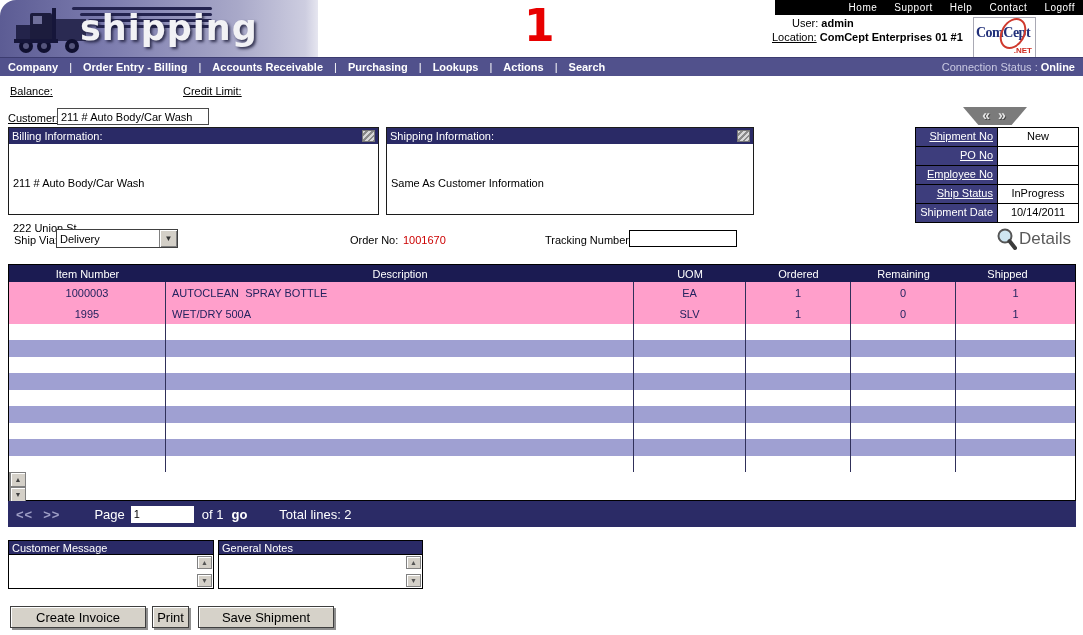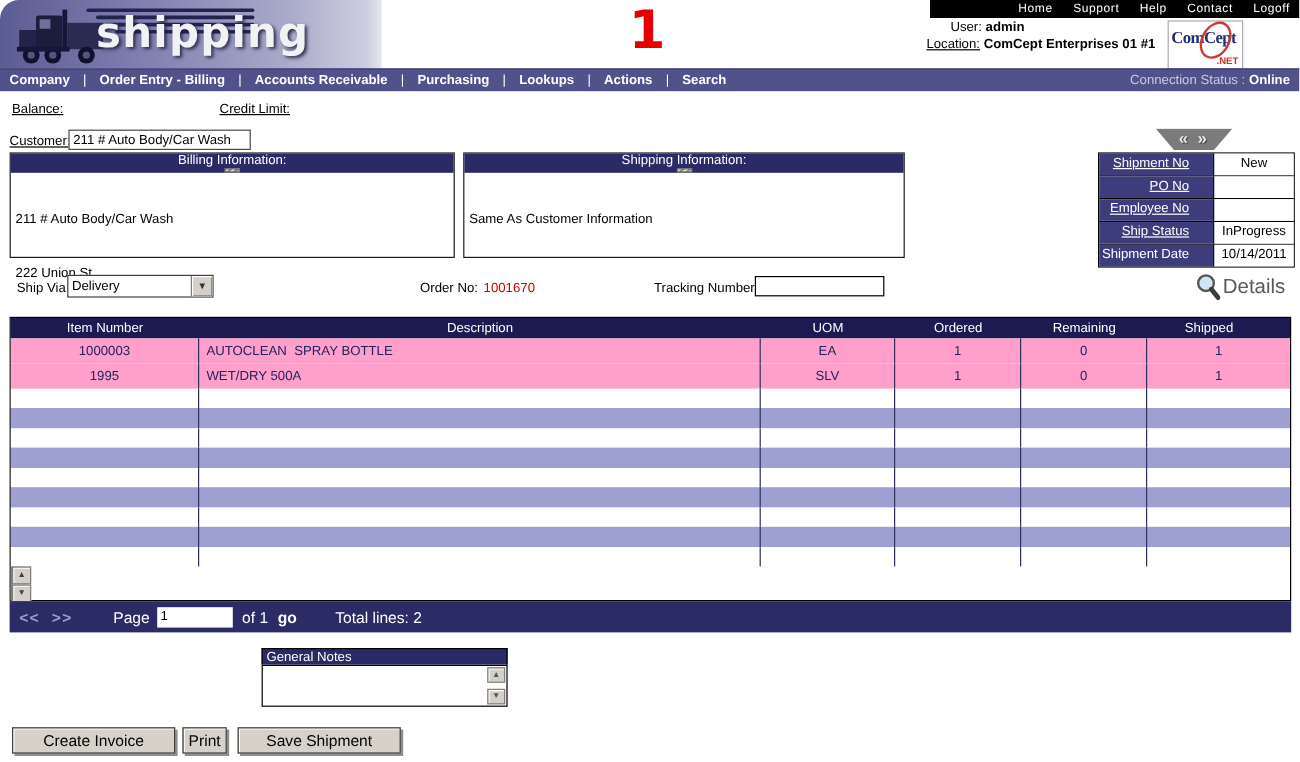--- a/index.html
+++ b/index.html
@@ -39,31 +39,31 @@
 
   
   .ulabel{text-decoration:underline;}
 
   .field-input{border:1px solid #4a4a4a;background:#fff;font-family:"Liberation Sans",sans-serif;
     font-size:11px;padding:1px 3px;box-sizing:border-box;}
 
   
   .panel{border:1px solid #1c1c1c;background:#fff;box-sizing:border-box;}
   .panel-hd{height:16px;background:#2a2a66;color:#fff;display:flex;align-items:center;
-    padding:0 3px;box-sizing:border-box;flex-direction:column;}
+    padding:0 3px;box-sizing:border-box;}
   .panel-hd .ttl{flex:1;}
   .stripe-icon{width:11px;height:10px;
     background:repeating-linear-gradient(135deg,#d8d8d8 0 2px,#8a8a8a 2px 4px);border:1px solid #777;}
   .panel-bd{padding:2px 4px;line-height:15px;white-space:pre;}
 
   
   .shp{border:1px solid #000;}
   .shp .r{display:flex;height:18px;border-bottom:1px solid #000;}
   .shp .r:last-child{border-bottom:none;}
-  .shp .l{width:96px;background:#3d3d7c;color:#fff;text-align:right;padding:2px 20px 0 0;
+  .shp .l{width:82px;background:#3d3d7c;color:#fff;text-align:right;padding:2px 4px 0 0;
     box-sizing:border-box;border-right:1px solid #000;}
   .shp .l.link{text-decoration:underline;cursor:pointer;}
   .shp .v{flex:1;background:#fff;text-align:center;padding-top:2px;}
 
   .trap{background:#7b7b7b;clip-path:polygon(0 0,100% 0,76% 100%,24% 100%);
     color:#e6e6e6;text-align:center;font-size:14px;font-weight:bold;line-height:17px;
     letter-spacing:2px;cursor:pointer;text-shadow:1px 1px 0 #4a4a4a;}
 
   
   .fselect{display:flex;border:1px solid #404040;background:#fff;height:19px;box-sizing:border-box;}
@@ -381,20 +381,27 @@
   <div class="abs pager" style="left:8px;top:501px;width:1068px;height:26px;">
     <span class="arr" style="margin-left:8px;">&lt;&lt;</span>
     <span class="arr" style="margin-left:10px;">&gt;&gt;</span>
     <span style="margin-left:34px;">Page</span>
     <input style="margin-left: 6px;" value="1">
     <span style="margin-left:8px;">of 1</span>
     <span class="go" style="margin-left:8px;">go</span>
     <span style="margin-left:32px;">Total lines: 2</span>
   </div>
 
+  <div class="abs note" style="left:8px;top:540px;width:206px;">
+    <div class="nhd">Customer Message</div>
+    <div class="nbd">
+      <span class="nbtn" style="top:1px;">▲</span>
+      <span class="nbtn" style="bottom:1px;">▼</span>
+    </div>
+  </div>
   <div class="abs note" style="left:218px;top:540px;width:205px;">
     <div class="nhd">General Notes</div>
     <div class="nbd">
       <span class="nbtn" style="top:1px;">▲</span>
       <span class="nbtn" style="bottom:1px;">▼</span>
     </div>
   </div>
 
   <button class="wbtn" style="left:10px;width:136px;">Create Invoice</button>
   <button class="wbtn" style="left:152px;width:37px;">Print</button>

